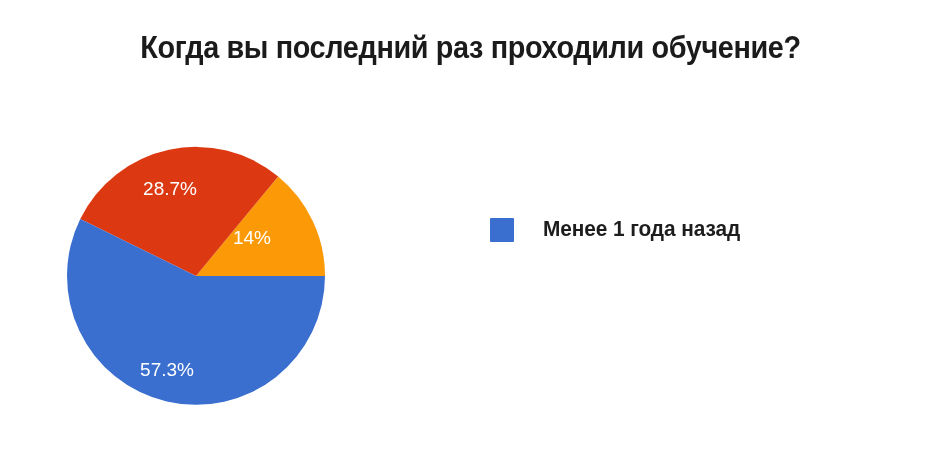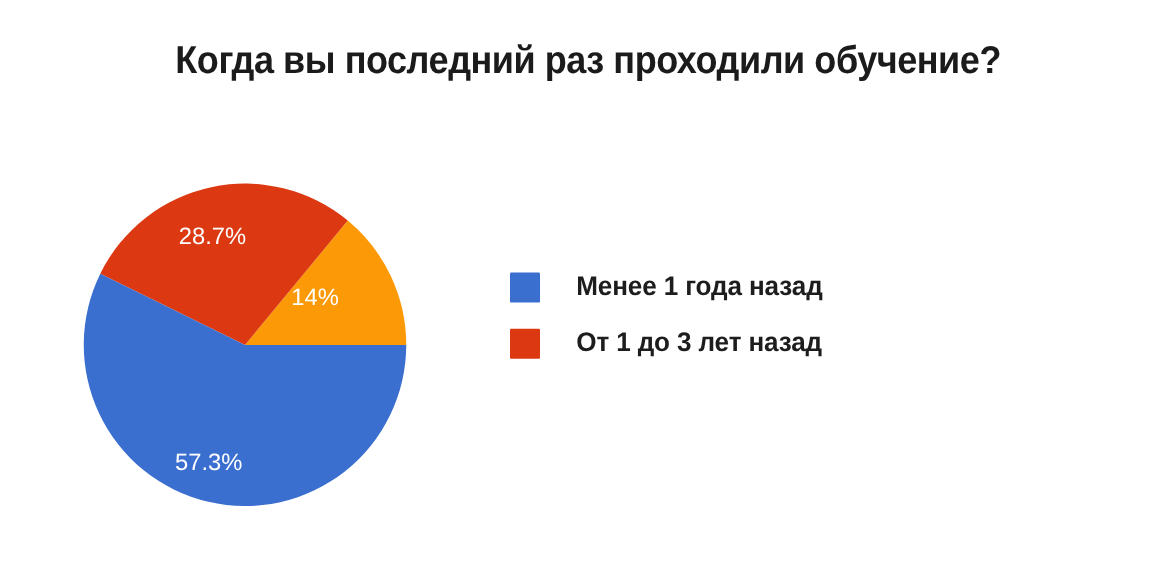--- a/index.html
+++ b/index.html
@@ -70,20 +70,21 @@
     position: absolute;
     left: 408px;
     top: 207px;
     width: 420px;
   }
 
   .legend-row {
     display: flex;
     align-items: center;
     height: 45px;
+    justify-content: center;
   }
 
   .legend-swatch {
     width: 24px;
     height: 24px;
     flex: 0 0 24px;
     border-radius: 1px;
   }
 
   .legend-label {
@@ -122,21 +123,17 @@
       <text class="slice-label" x="110" y="234">57.3%</text>
     </svg>
 
     <div id="legend">
 
       <div class="legend-row">
         <span class="legend-swatch" style="background: rgb(58, 111, 208);"></span>
         <span class="legend-label">Менее 1 года назад</span>
       </div>
 
-      <div class="legend-row">
-        <span class="legend-swatch" style="background: rgb(220, 57, 18);"></span>
-        <span class="legend-label">От 1 до 3 лет назад</span>
-      </div>
 
 
     </div>
   </div>
 </div>
 
 </body></html>

